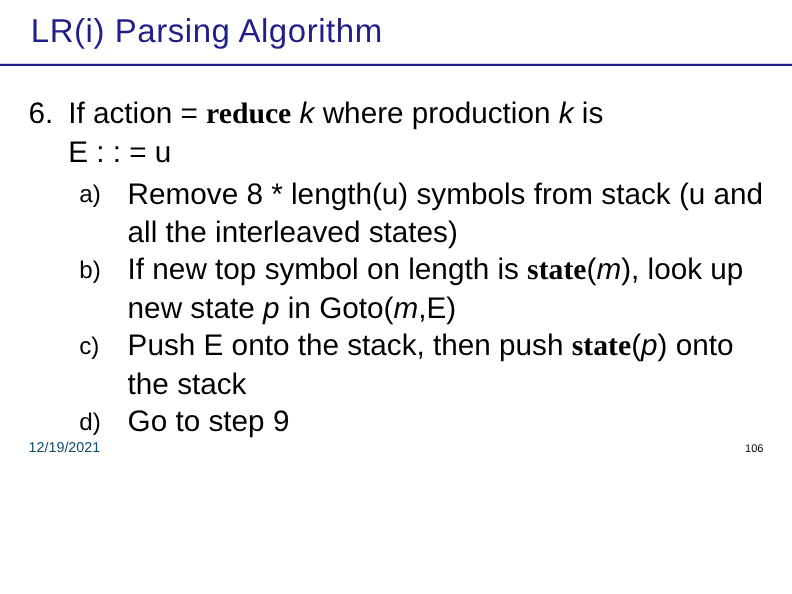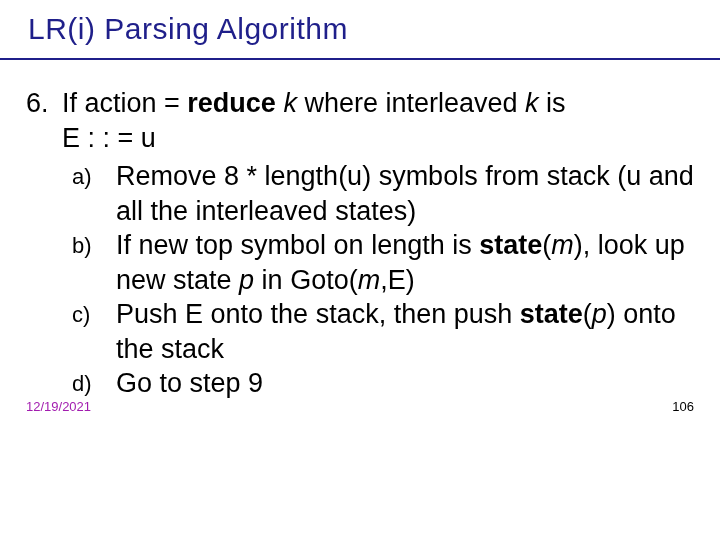--- a/index.html
+++ b/index.html
@@ -65,46 +65,46 @@
     padding-top: 4px;
   }
   .sub-body {
     flex: 1;
   }
   .footer-date {
     position: absolute;
     left: 26px;
     bottom: 18px;
     font-size: 13px;
-    color: #a21caf;
+    color: #0c4a6e;
   }
   .footer-page {
     position: absolute;
     right: 26px;
     bottom: 18px;
-    font-size: 13px;
+    font-size: 10px;
     color: #000;
   }
-  .b { font-weight: bold; }
+  .b { font-weight: bold; font-family: Liberation Serif, serif; }
   .i { font-style: italic; }
 </style>
 </head>
 <body>
 
 <div class="slide">
 
   <div class="title">LR(i) Parsing Algorithm</div>
   <div class="rule"></div>
 
   <div class="content">
 
     <div class="main-item">
       <div class="main-num">6.</div>
       <div class="main-body">
-        <span>If action = </span><span class="b">reduce</span><span> </span><span class="i">k</span><span> where interleaved </span><span class="i">k</span><span> is</span>
+        <span>If action = </span><span class="b">reduce</span><span> </span><span class="i">k</span><span> where production </span><span class="i">k</span><span> is</span>
         <br>
         <span>E : : = u</span>
 
         <div class="sublist">
 
           <div class="sub-item">
             <div class="sub-letter">a)</div>
             <div class="sub-body">Remove 8 * length(u) symbols from stack (u and all the interleaved states)</div>
           </div>
 

